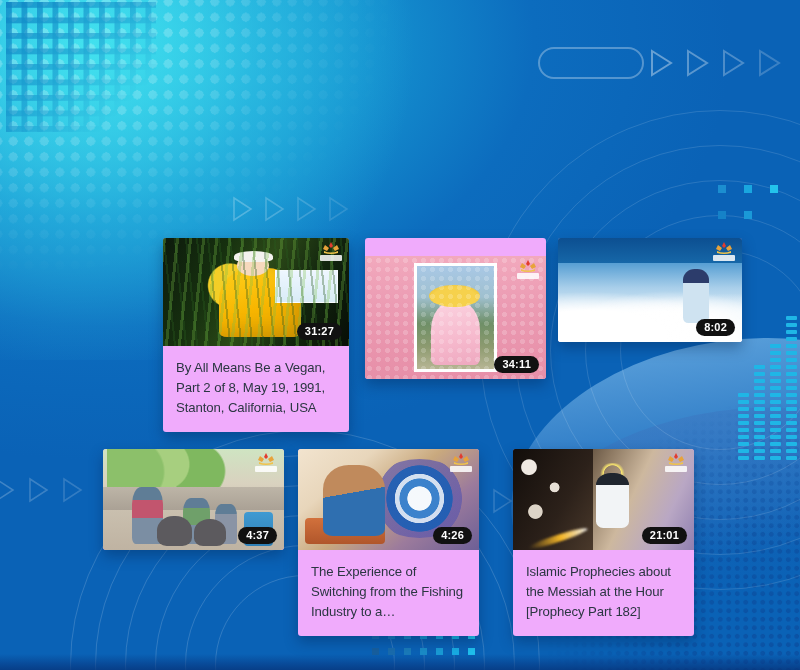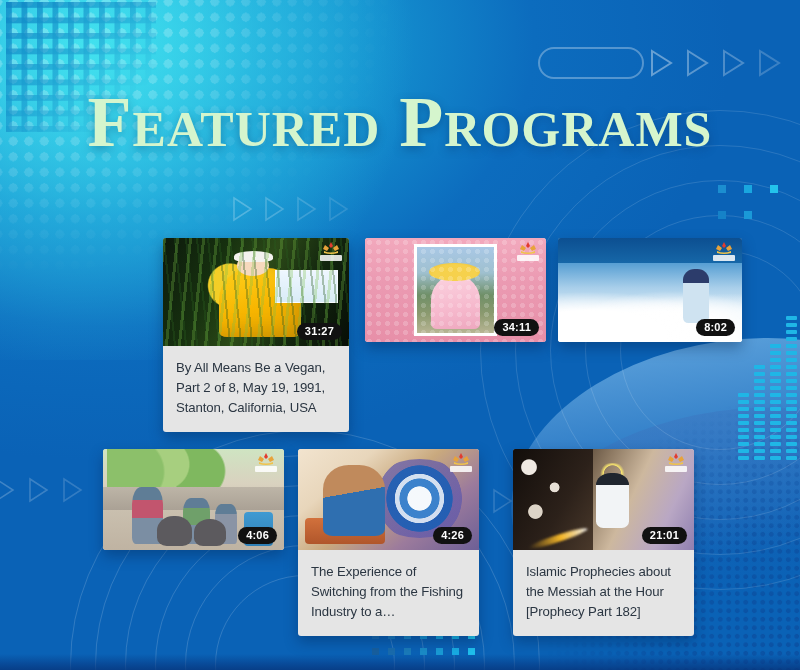--- a/index.html
+++ b/index.html
@@ -164,21 +164,21 @@
     letter-spacing: 1px;
     color: #d5f5cd;
     font-variant: small-caps;
     text-shadow: 0 3px 10px rgba(3,40,90,0.35);
     white-space: nowrap;
   }
 
   
   .card {
     position: absolute;
-    background: #e5e5e5;
+    background: #f0abfc;
     border-radius: 3px;
     box-shadow: 0 6px 14px rgba(3,35,80,0.38);
     overflow: hidden;
   }
   .thumb {
     position: relative;
     width: 100%;
     overflow: hidden;
   }
   .thumb-art { position: absolute; inset: 0; }
@@ -575,21 +575,20 @@
     <i style="width:7px;height:7px;background:#196cad"></i>
     <i style="width:7px;height:7px;background:#1a7bba"></i>
     <i style="width:7px;height:7px;background:#1a8cc8"></i>
     <i style="width:7px;height:7px;background:#199cd6"></i>
     <i style="width:7px;height:7px;background:#18ace4"></i>
     <i style="width:7px;height:7px;background:#1fc0ee"></i>
   </div>
 
   <div class="bottom-strip"></div>
 
-  <h1 class="title">Featured Programs</h1>
 
   <div class="card" style="left:163px; top:238px; width:186px;">
     <div class="thumb" style="height:108px;">
       <div class="thumb-art art-vegan">
         <span class="figure"></span>
           <span class="head"></span>
           <span class="hat"></span>
           <span class="overlay-card"></span>
       </div>
       <div class="logo-badge">
@@ -602,21 +601,21 @@
           </svg>
         </div>
         <div class="logo-bar"></div>
       </div>
       <div class="duration">31:27</div>
     </div>
     <div class="card-title">By All Means Be a Vegan, Part 2 of 8, May 19, 1991, Stanton, California, USA</div>
   </div>
 
   <div class="card" style="left:365px; top:238px; width:181px;">
-    <div class="thumb" style="height:104px;">
+    <div class="thumb" style="height:123px;margin-top:18px;">
       <div class="thumb-art art-pink">
         <span class="inner">
             <span class="robe"></span>
             <span class="shat"></span>
           </span>
       </div>
       <div class="logo-badge">
         <div class="logo-mark">
           <svg width="20" height="13" viewBox="0 0 20 13">
             <path d="M10 1 L12 5 L10 7 L8 5 Z" fill="#e23b2e"></path>
@@ -669,21 +668,21 @@
         <div class="logo-mark">
           <svg width="20" height="13" viewBox="0 0 20 13">
             <path d="M10 1 L12 5 L10 7 L8 5 Z" fill="#e23b2e"></path>
             <path d="M4 4 L8 7 L6 10 L2 8 Z" fill="#e8a33a"></path>
             <path d="M16 4 L12 7 L14 10 L18 8 Z" fill="#e8a33a"></path>
             <path d="M3 10 Q10 13 17 10 L17 12 Q10 14 3 12 Z" fill="#f0c34a"></path>
           </svg>
         </div>
         <div class="logo-bar"></div>
       </div>
-      <div class="duration">4:06</div>
+      <div class="duration">4:37</div>
     </div>
   </div>
 
   <div class="card" style="left:298px; top:449px; width:181px;">
     <div class="thumb" style="height:101px;">
       <div class="thumb-art art-fish">
         <span class="swirl"></span>
           <span class="boat"></span>
           <span class="man"></span>
       </div>

